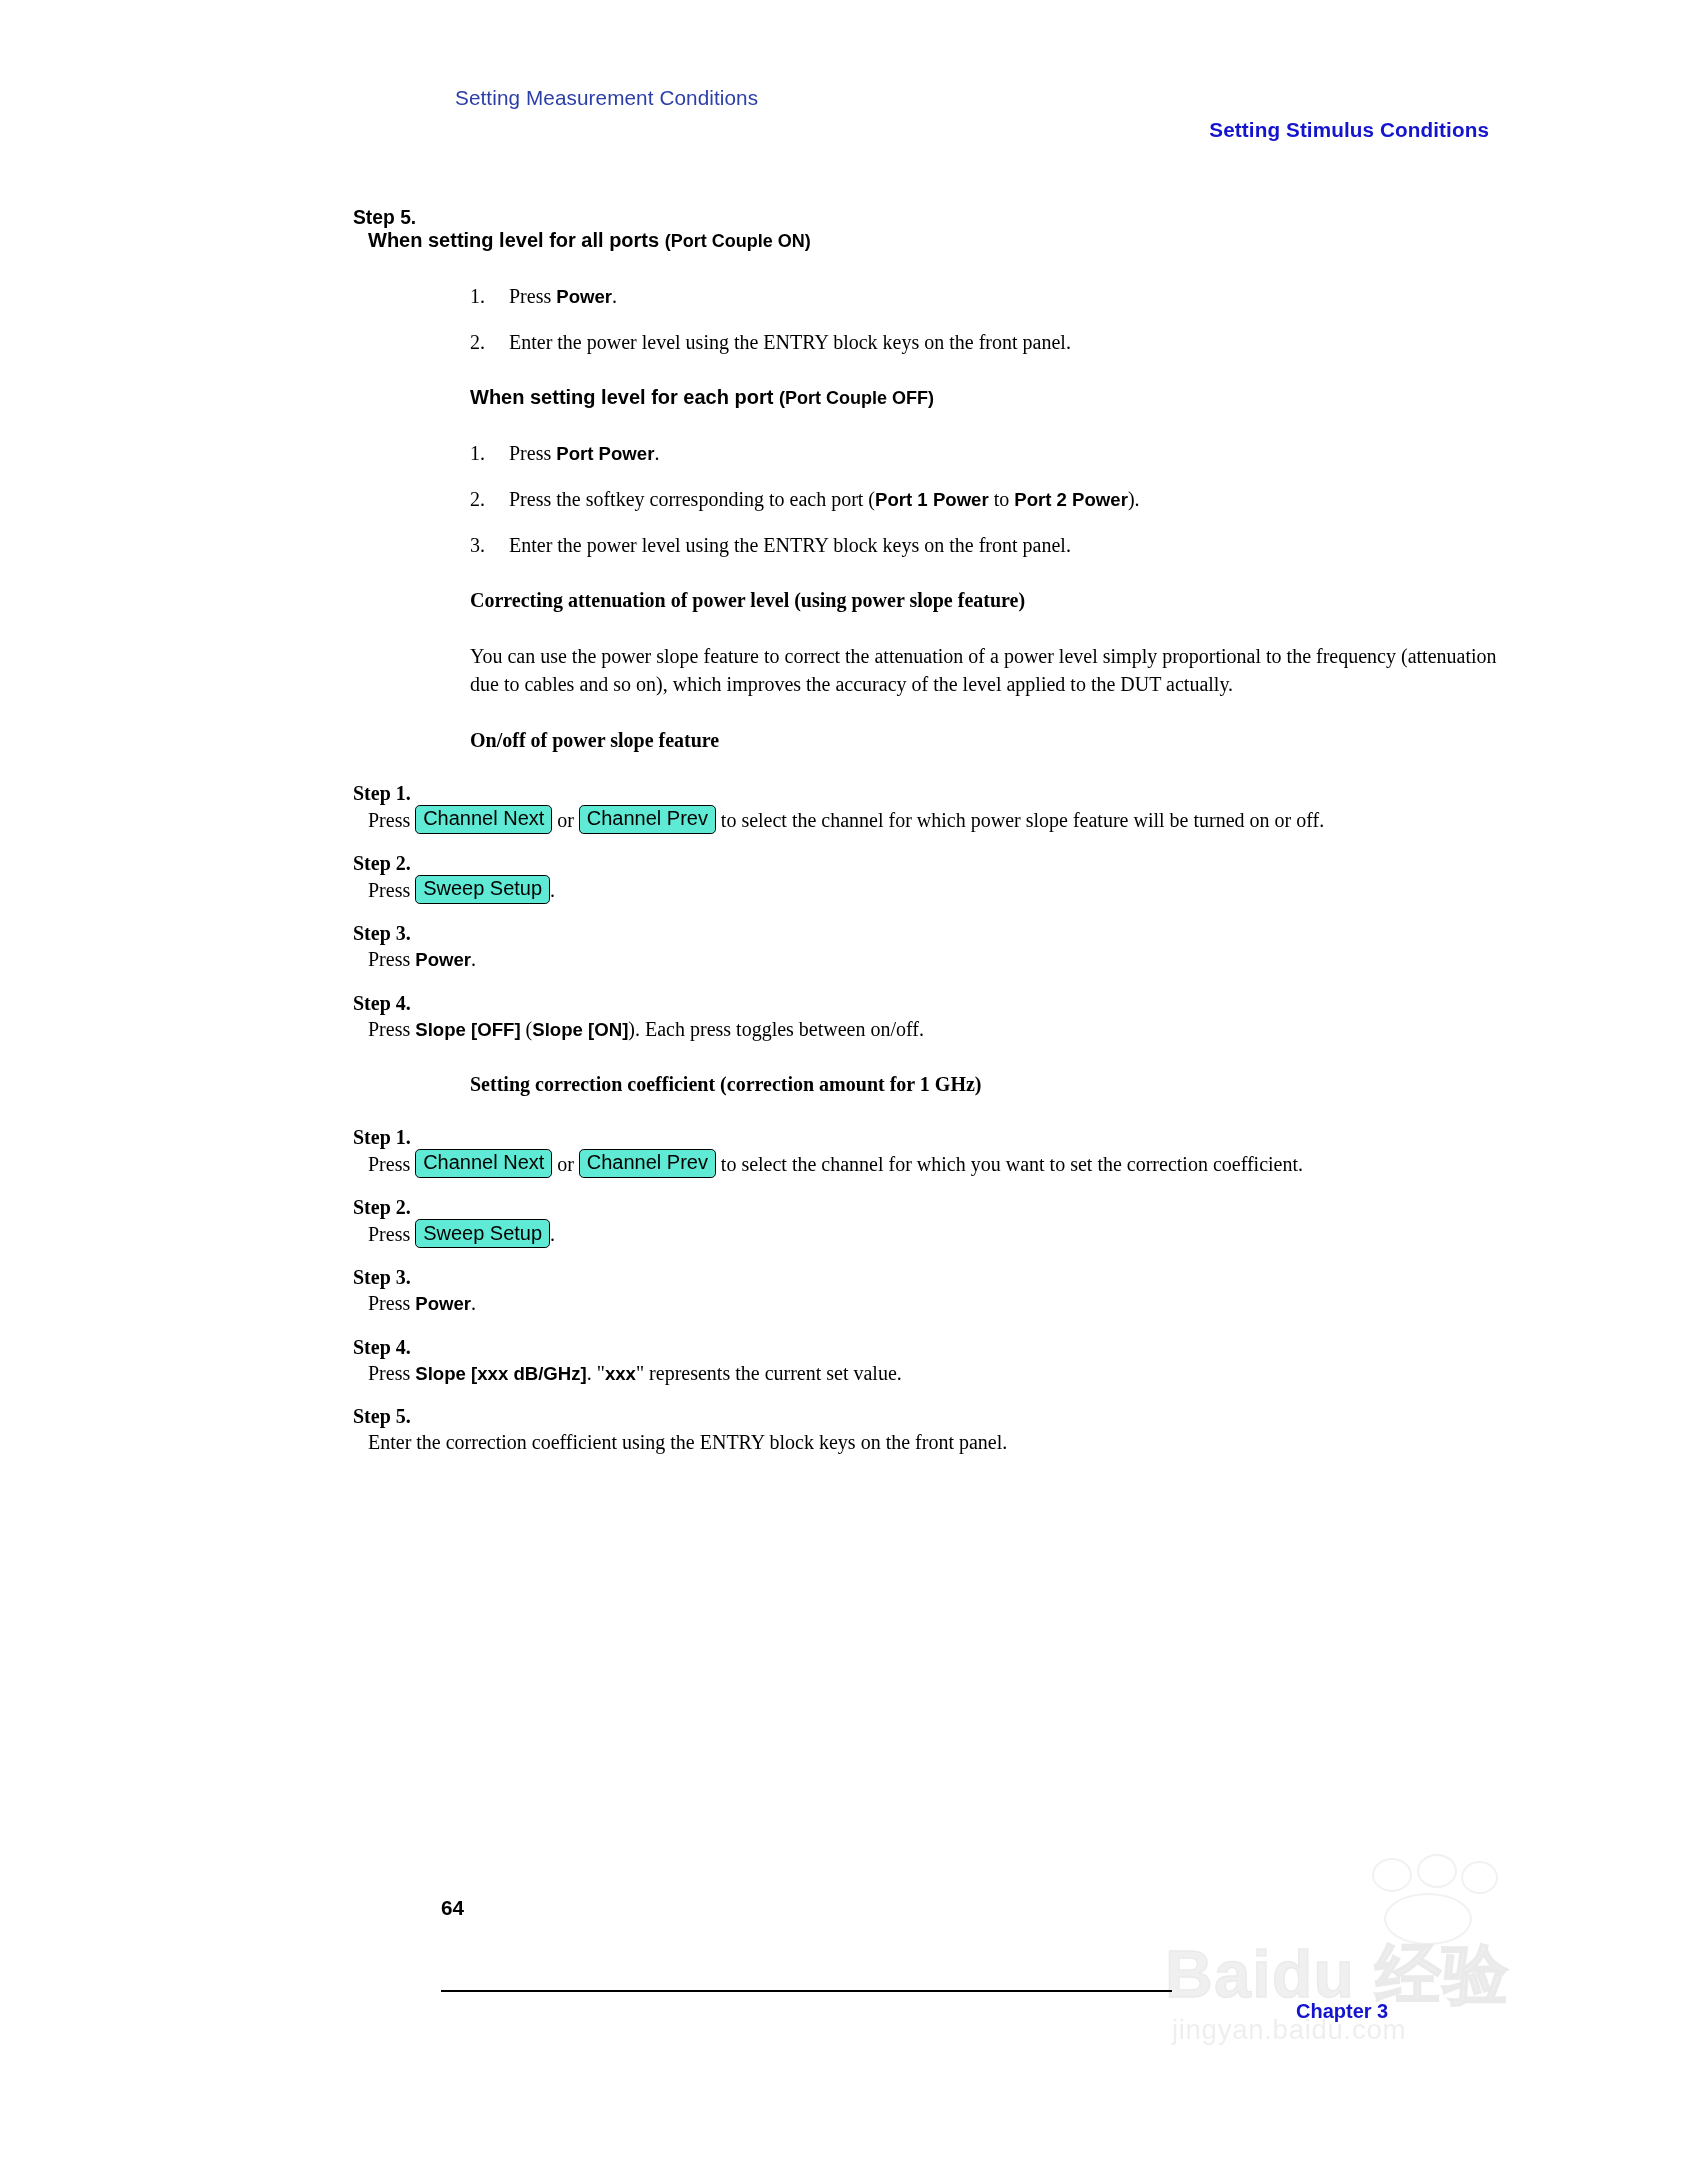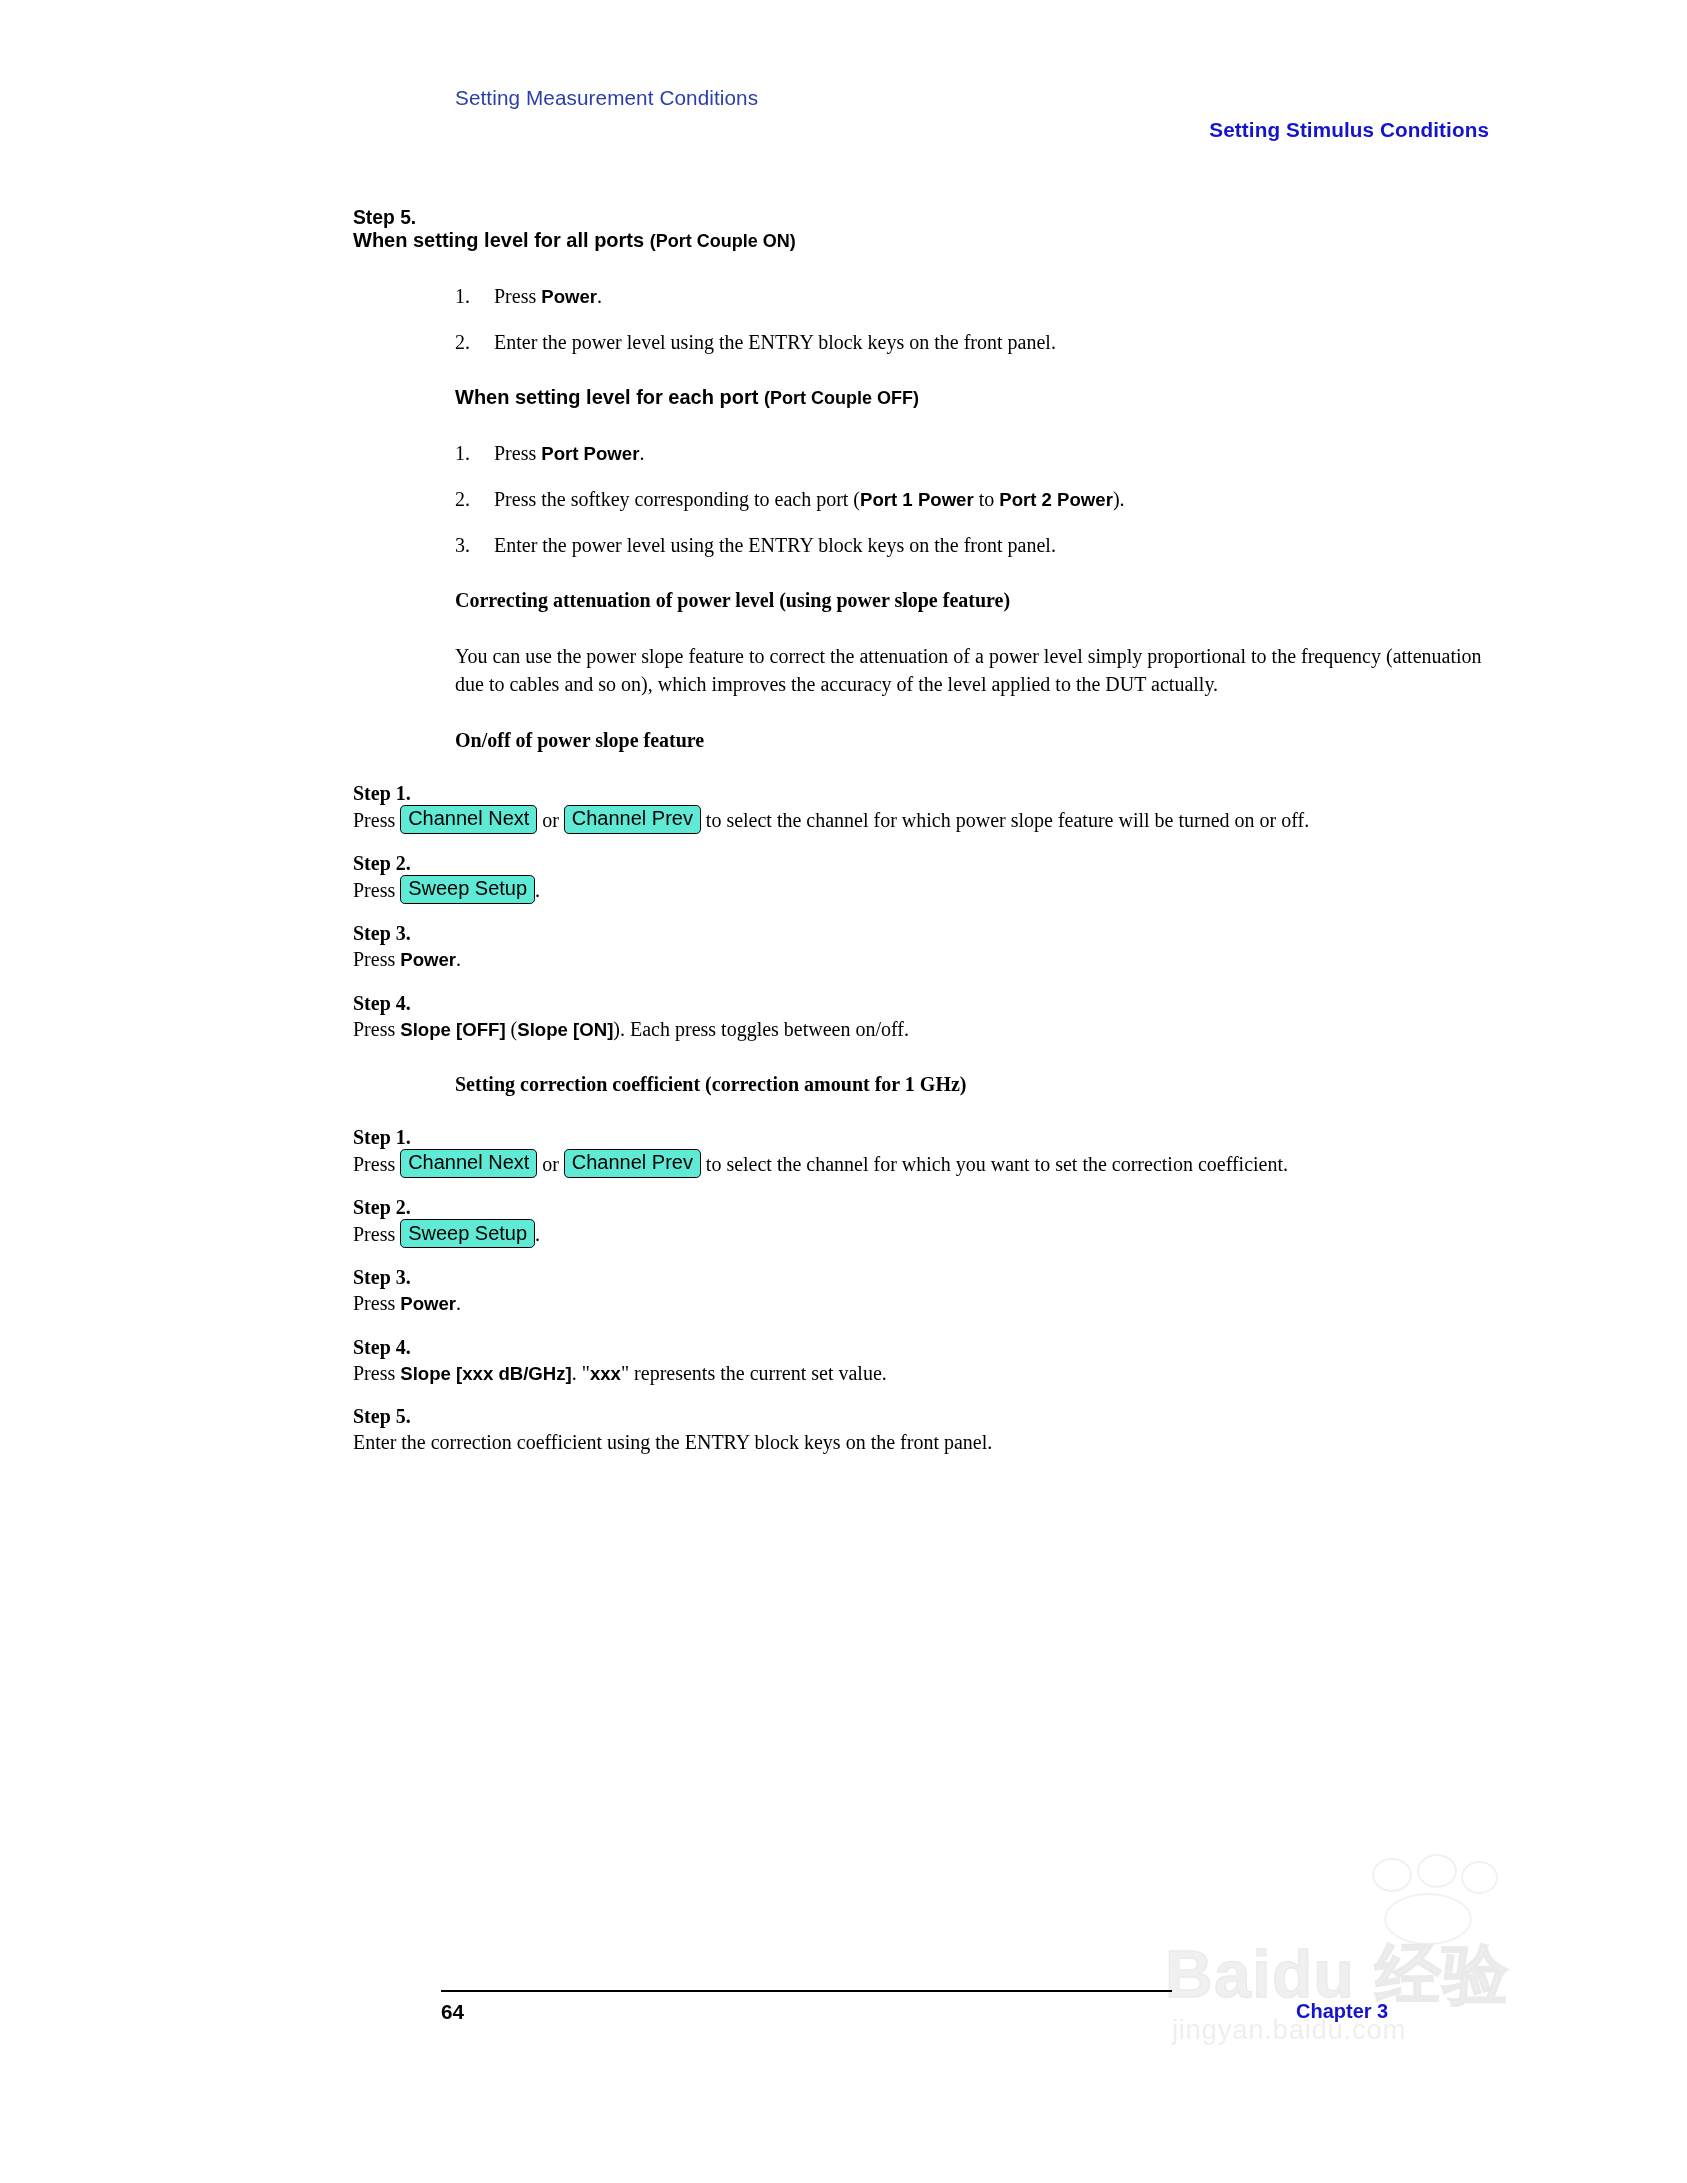--- a/index.html
+++ b/index.html
@@ -75,20 +75,21 @@
     font-size: 20px;
   }
 
   
   .ind-step   { margin-left: 353px; }   
   .ind-head   { margin-left: 455px; }   
   .ind-num    { margin-left: 455px; }   
 
   .block {
     flex: 1 1 auto;
+    margin-left: 15px;
   }
 
   .h-bold-sans {
     font-family: "Liberation Sans", sans-serif;
     font-weight: bold;
     font-size: 20px;
   }
   .h-bold-sans .lite {
     font-size: 18px;
   }
@@ -144,21 +145,21 @@
     position: absolute;
     left: 441px;
     top: 1990px;
     width: 731px;
     height: 2.1px;
     background: #000;
   }
   .pagenum {
     position: absolute;
     left: 441px;
-    top: 2000px;
+    top: 1896px;
     font-family: "Liberation Sans", sans-serif;
     font-weight: bold;
     font-size: 20.7px;
   }
   .chapter {
     position: absolute;
     left: 1296px;
     top: 2000px;
     font-family: "Liberation Sans", sans-serif;
     font-weight: bold;

